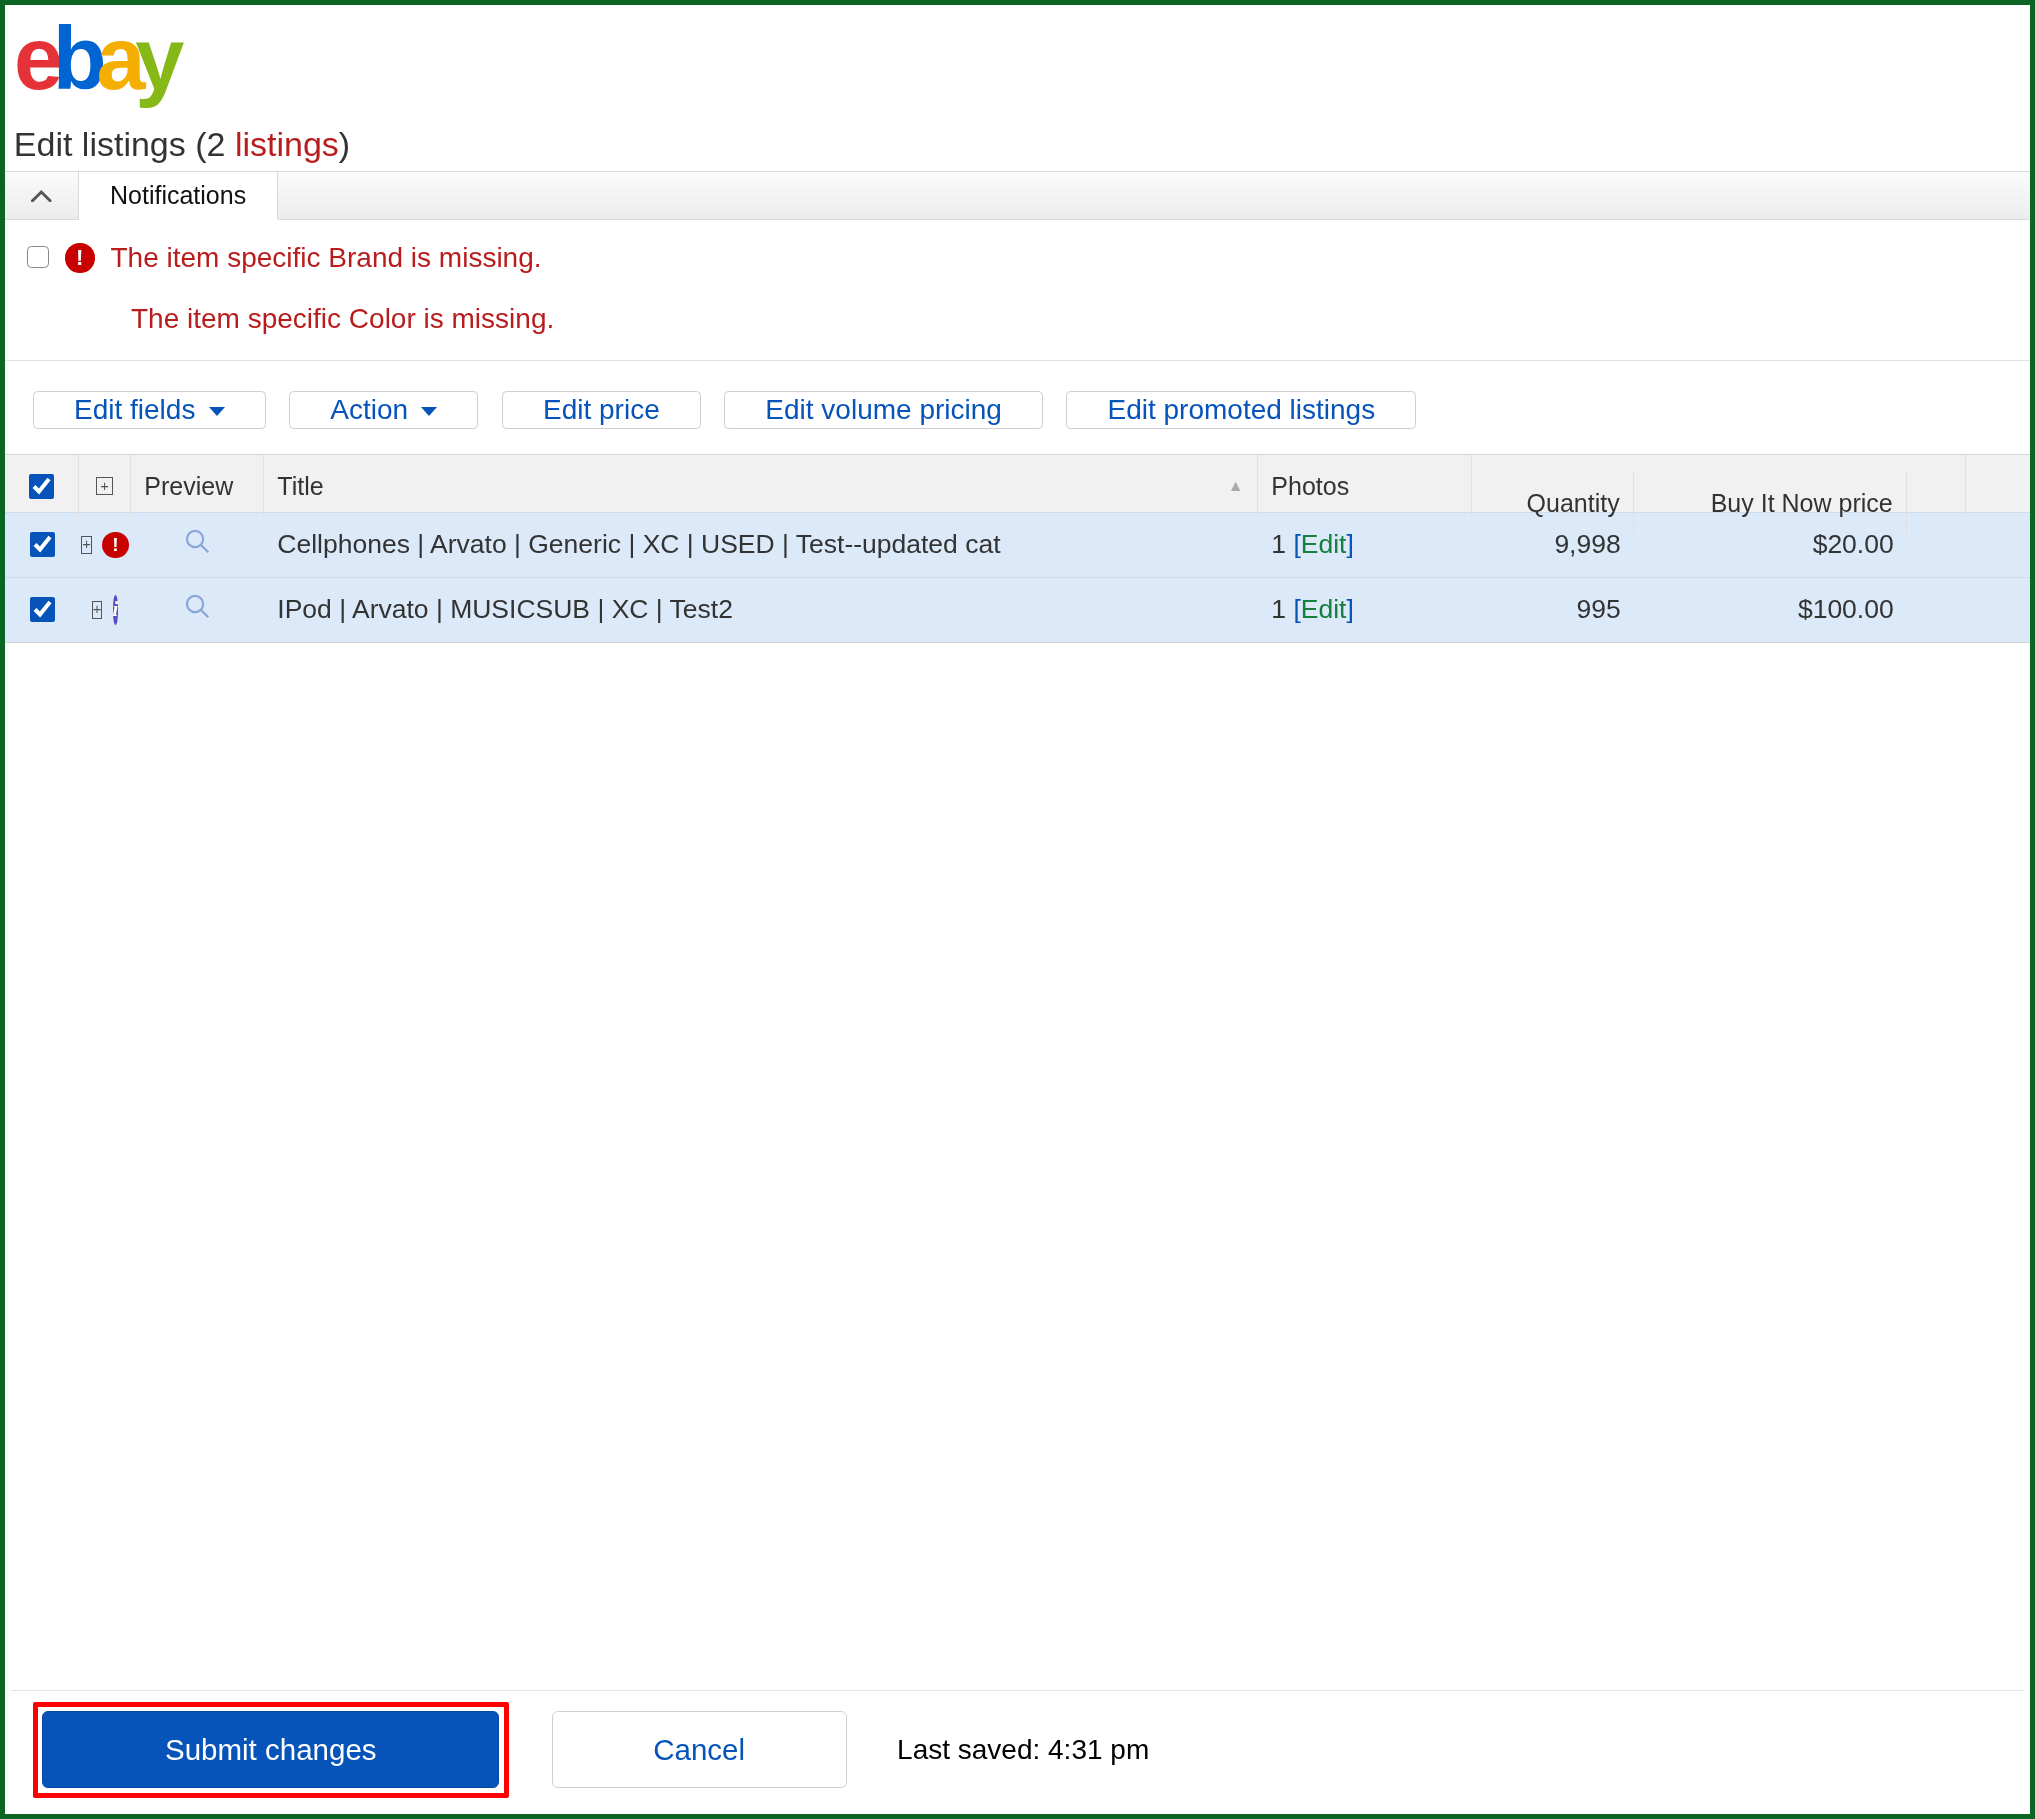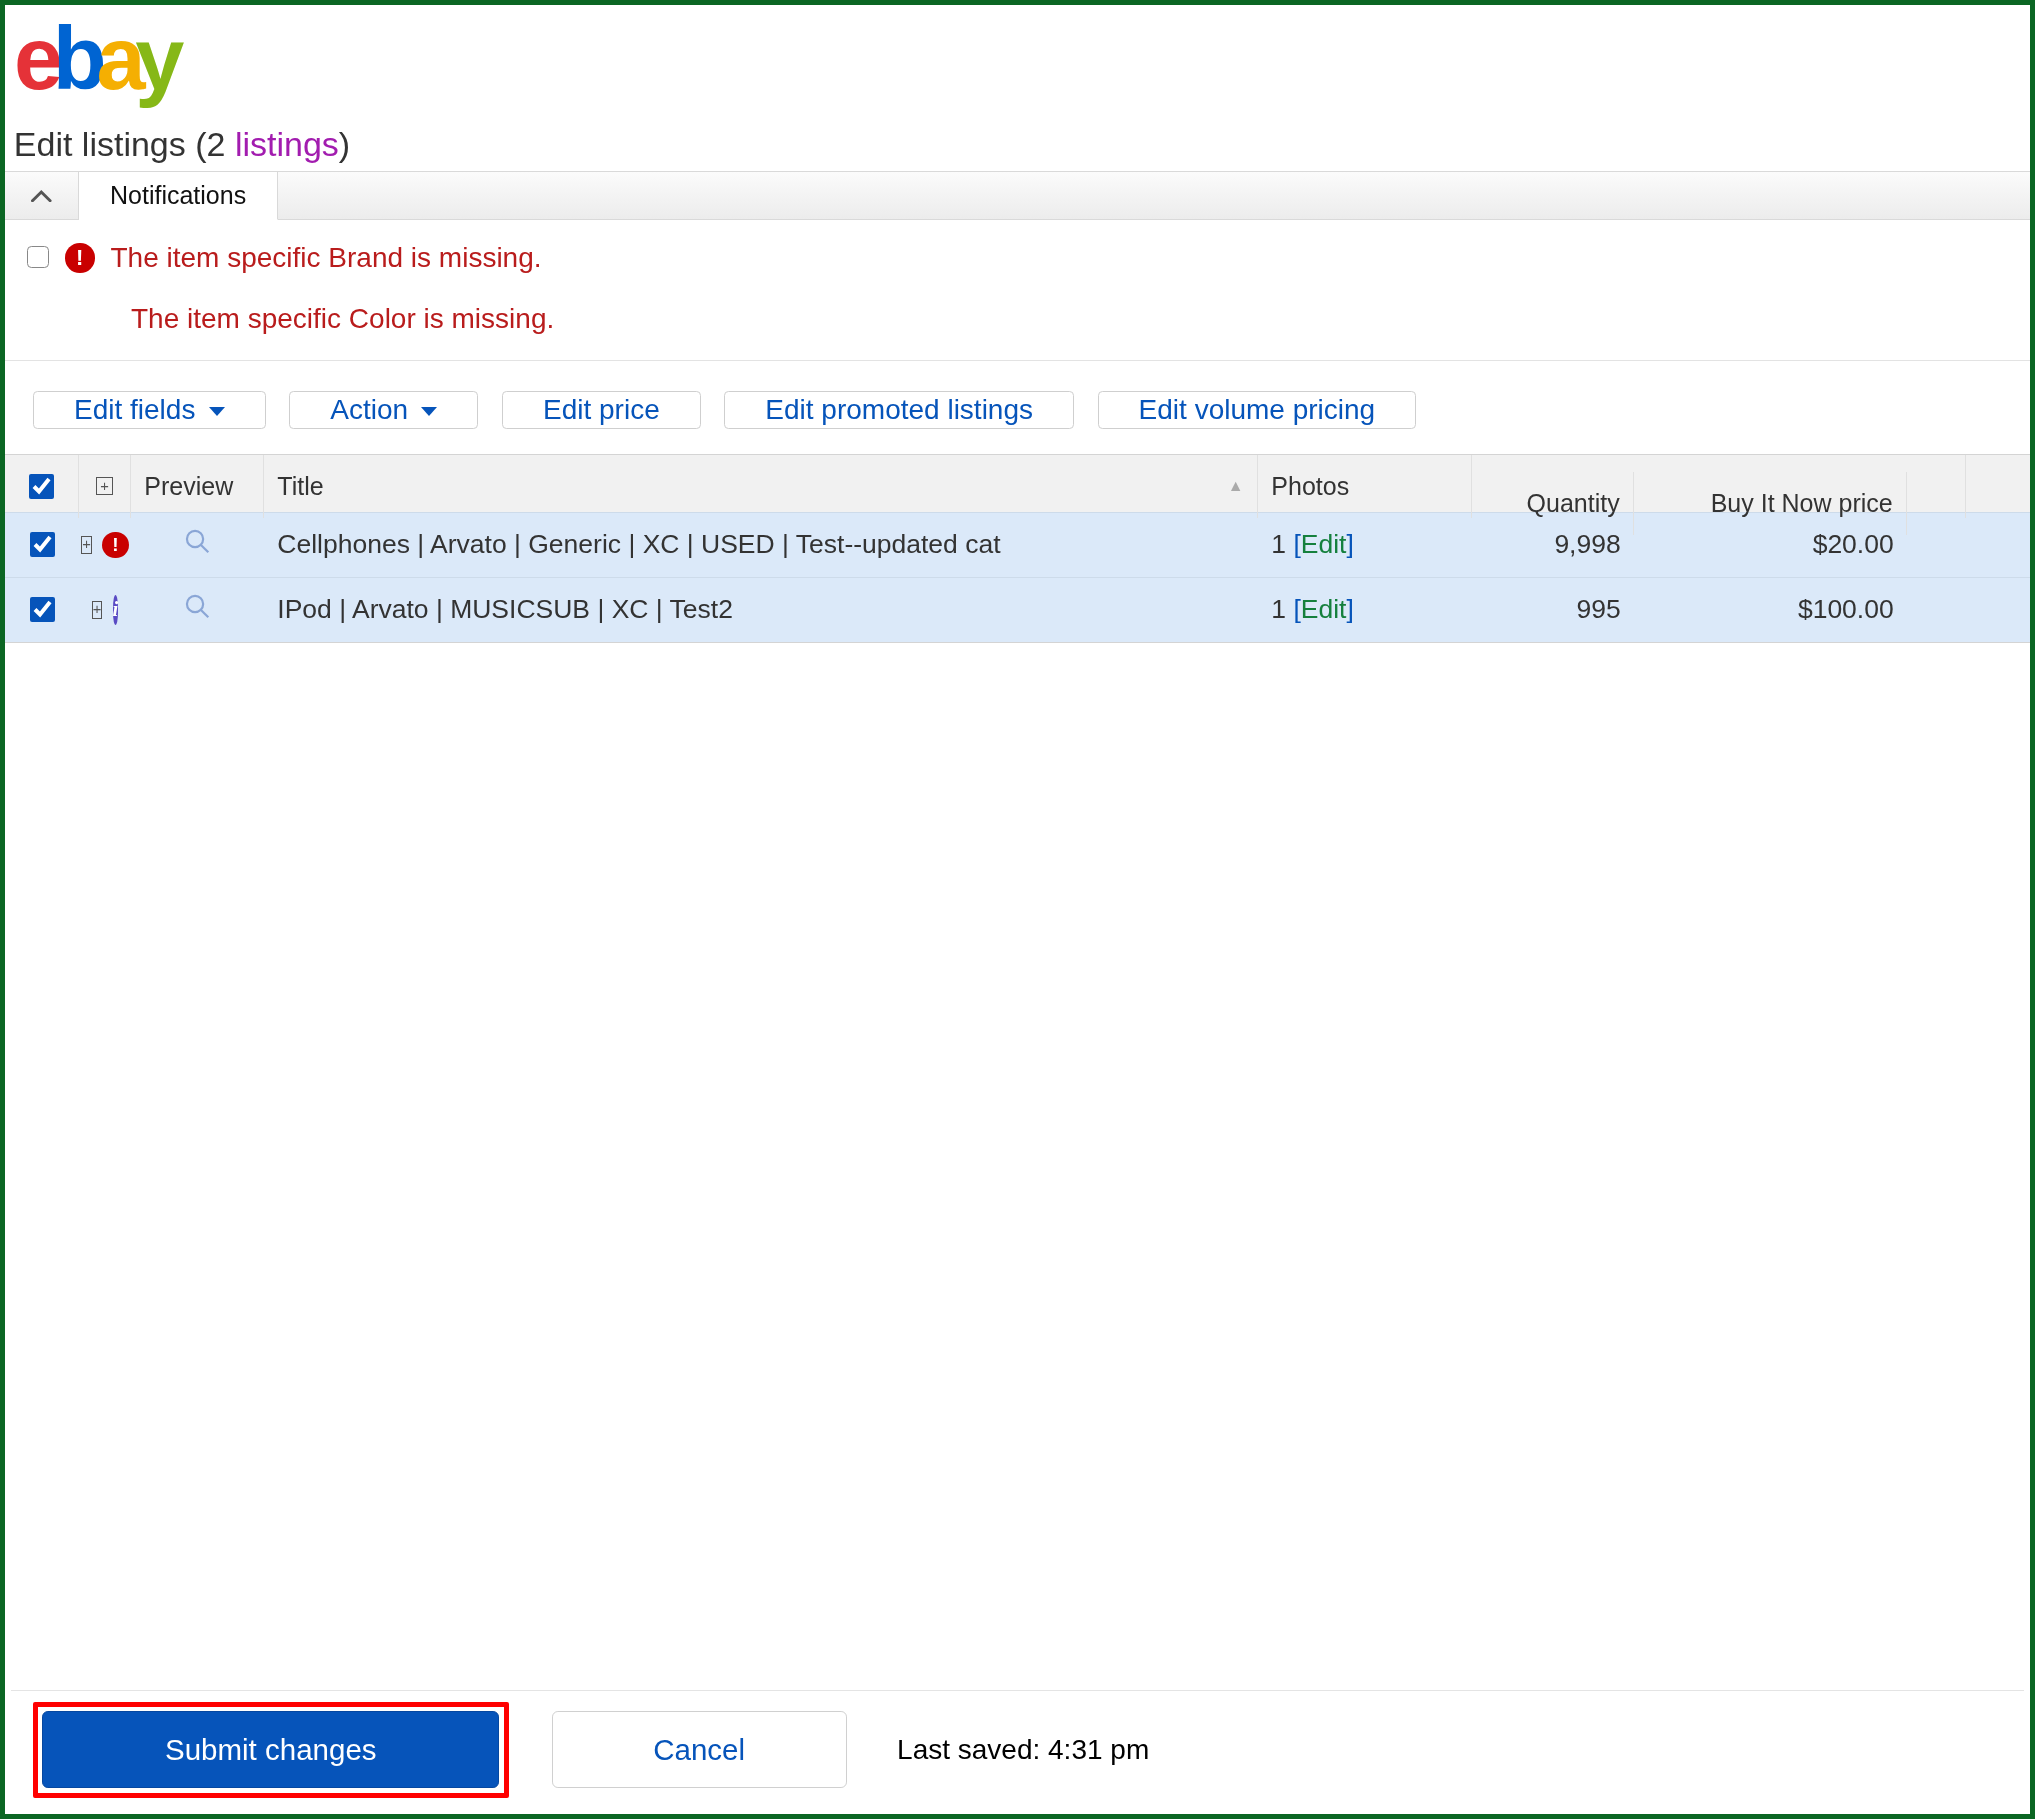--- a/index.html
+++ b/index.html
@@ -23,21 +23,21 @@
   .logo svg { display: block; }
 
   
   .page-heading {
     padding: 13.3px 0 7.4px 8.8px;
     font-size: 34px;
     font-weight: 300;
     color: #333;
   }
   .page-heading .count-wrap { color: #333; }
-  .page-heading .count-suffix { color: #a21caf; }
+  .page-heading .count-suffix { color: #b91c1c; }
 
   
   .notif-bar {
     display: flex;
     align-items: stretch;
     border-top: 0.7px solid #d9d9d9;
     border-bottom: 0.7px solid #d9d9d9;
     background: #f5f5f5;
     background-image: linear-gradient(#fbfbfb, #ececec);
     height: 49px;
@@ -283,24 +283,24 @@
     <span class="caret-down"></span>
   </div>
   <div class="tb-btn">
     <span>Action</span>
     <span class="caret-down"></span>
   </div>
   <div class="tb-btn">
     <span>Edit price</span>
   </div>
   <div class="tb-btn">
+    <span>Edit volume pricing</span>
+  </div>
+  <div class="tb-btn">
     <span>Edit promoted listings</span>
-  </div>
-  <div class="tb-btn">
-    <span>Edit volume pricing</span>
   </div>
 </div>
 
 <div class="grid">
 
   <div class="grid-header">
     <div class="gh-cell gh-check">
       <input type="checkbox" checked="" style="">
     </div>
     <div class="gh-cell gh-plus">

